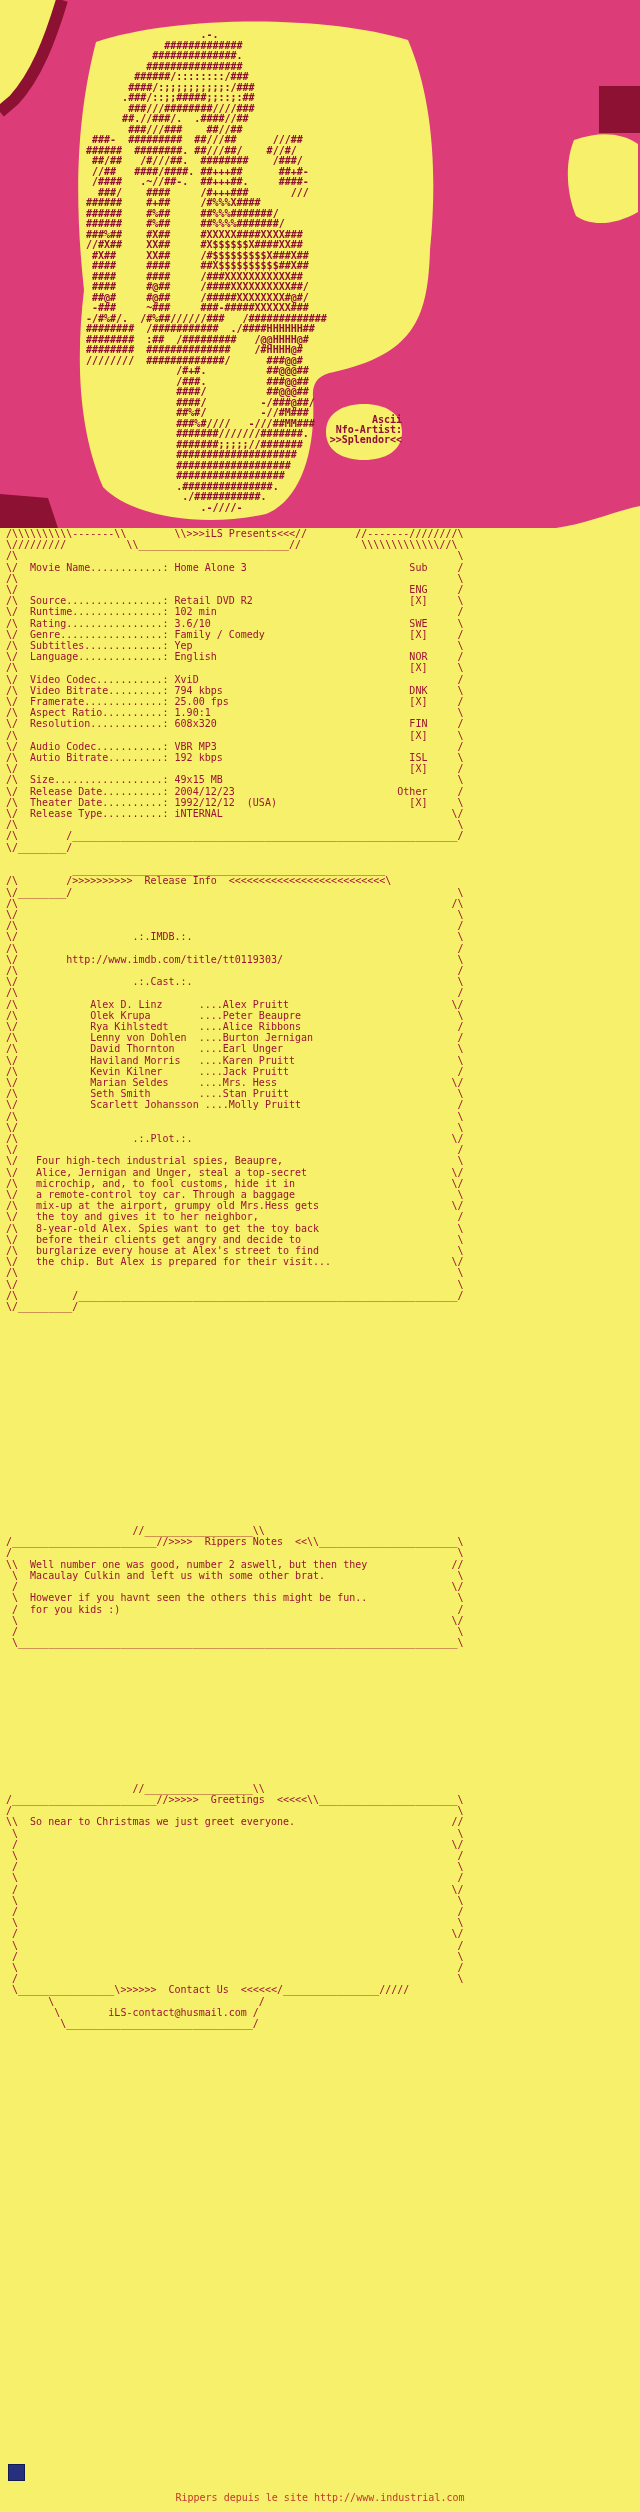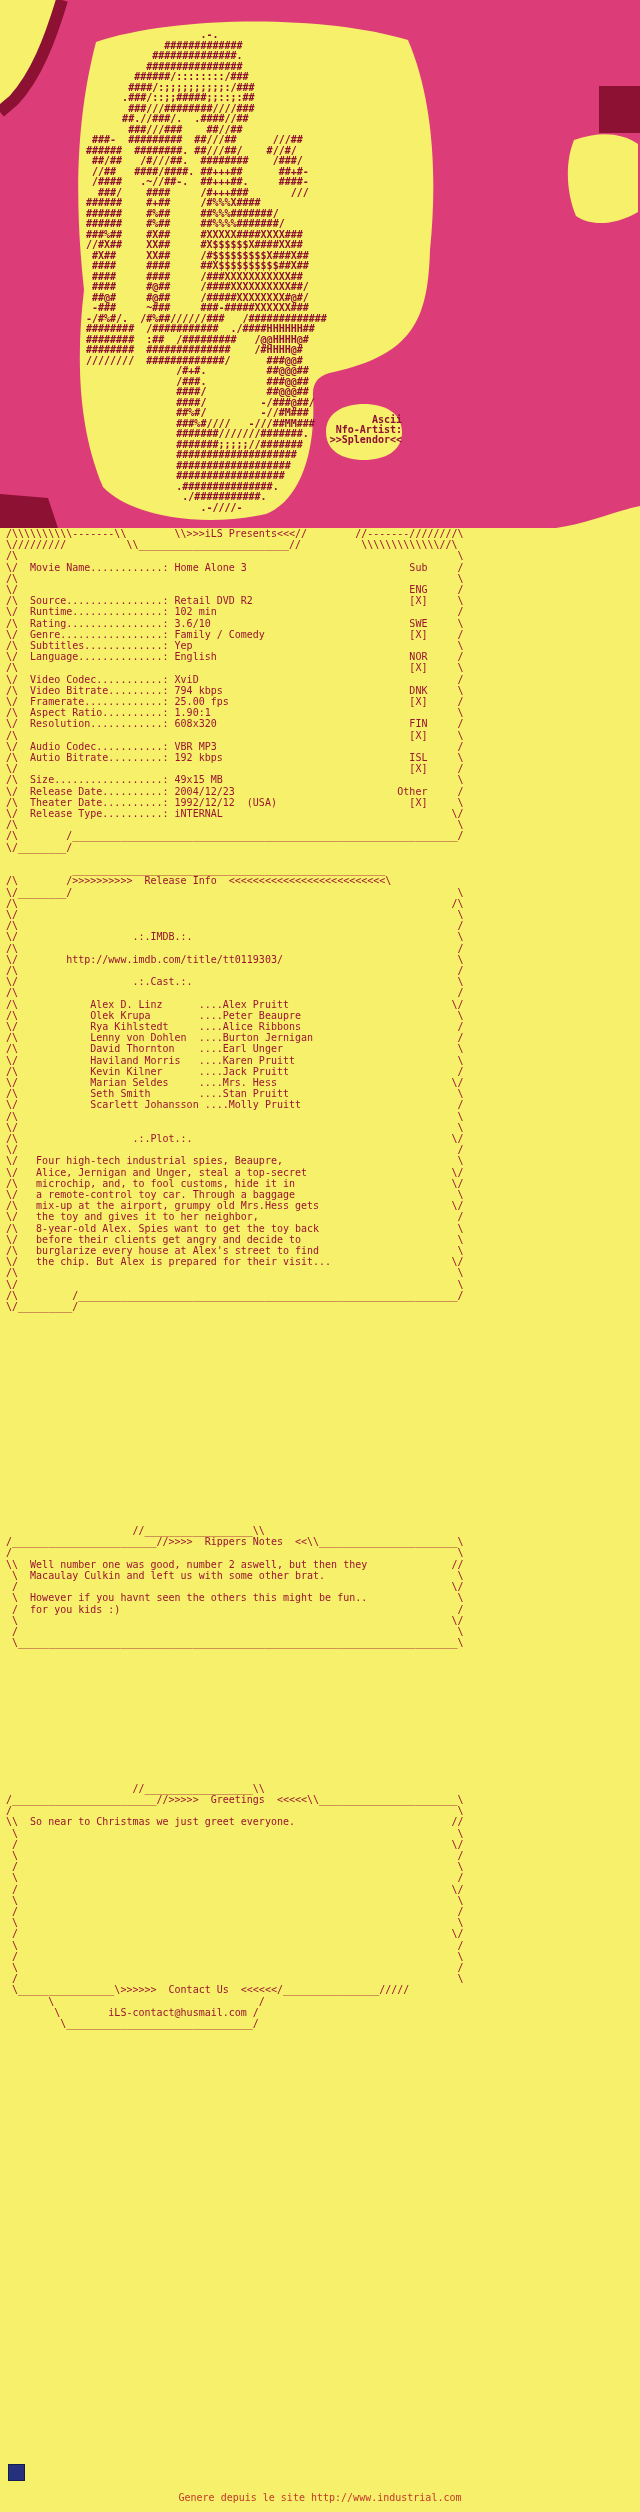--- a/index.html
+++ b/index.html
@@ -238,16 +238,16 @@
  \                                                                         /
  /                                                                         \
  \________________\&gt;&gt;&gt;&gt;&gt;&gt;  Contact Us  &lt;&lt;&lt;&lt;&lt;&lt;/________________/////
        \                                  /
         \        iLS-contact@husmail.com /
          \_______________________________/</pre>
 
 <div class="blue-square"></div>
 
 <div class="footer">
-  <span>Genere depuis le site</span>
+  <span>Rippers depuis le site</span>
   <span> </span>
   <a href="#">http://www.industrial.com</a>
 </div>
 
 </body></html>

